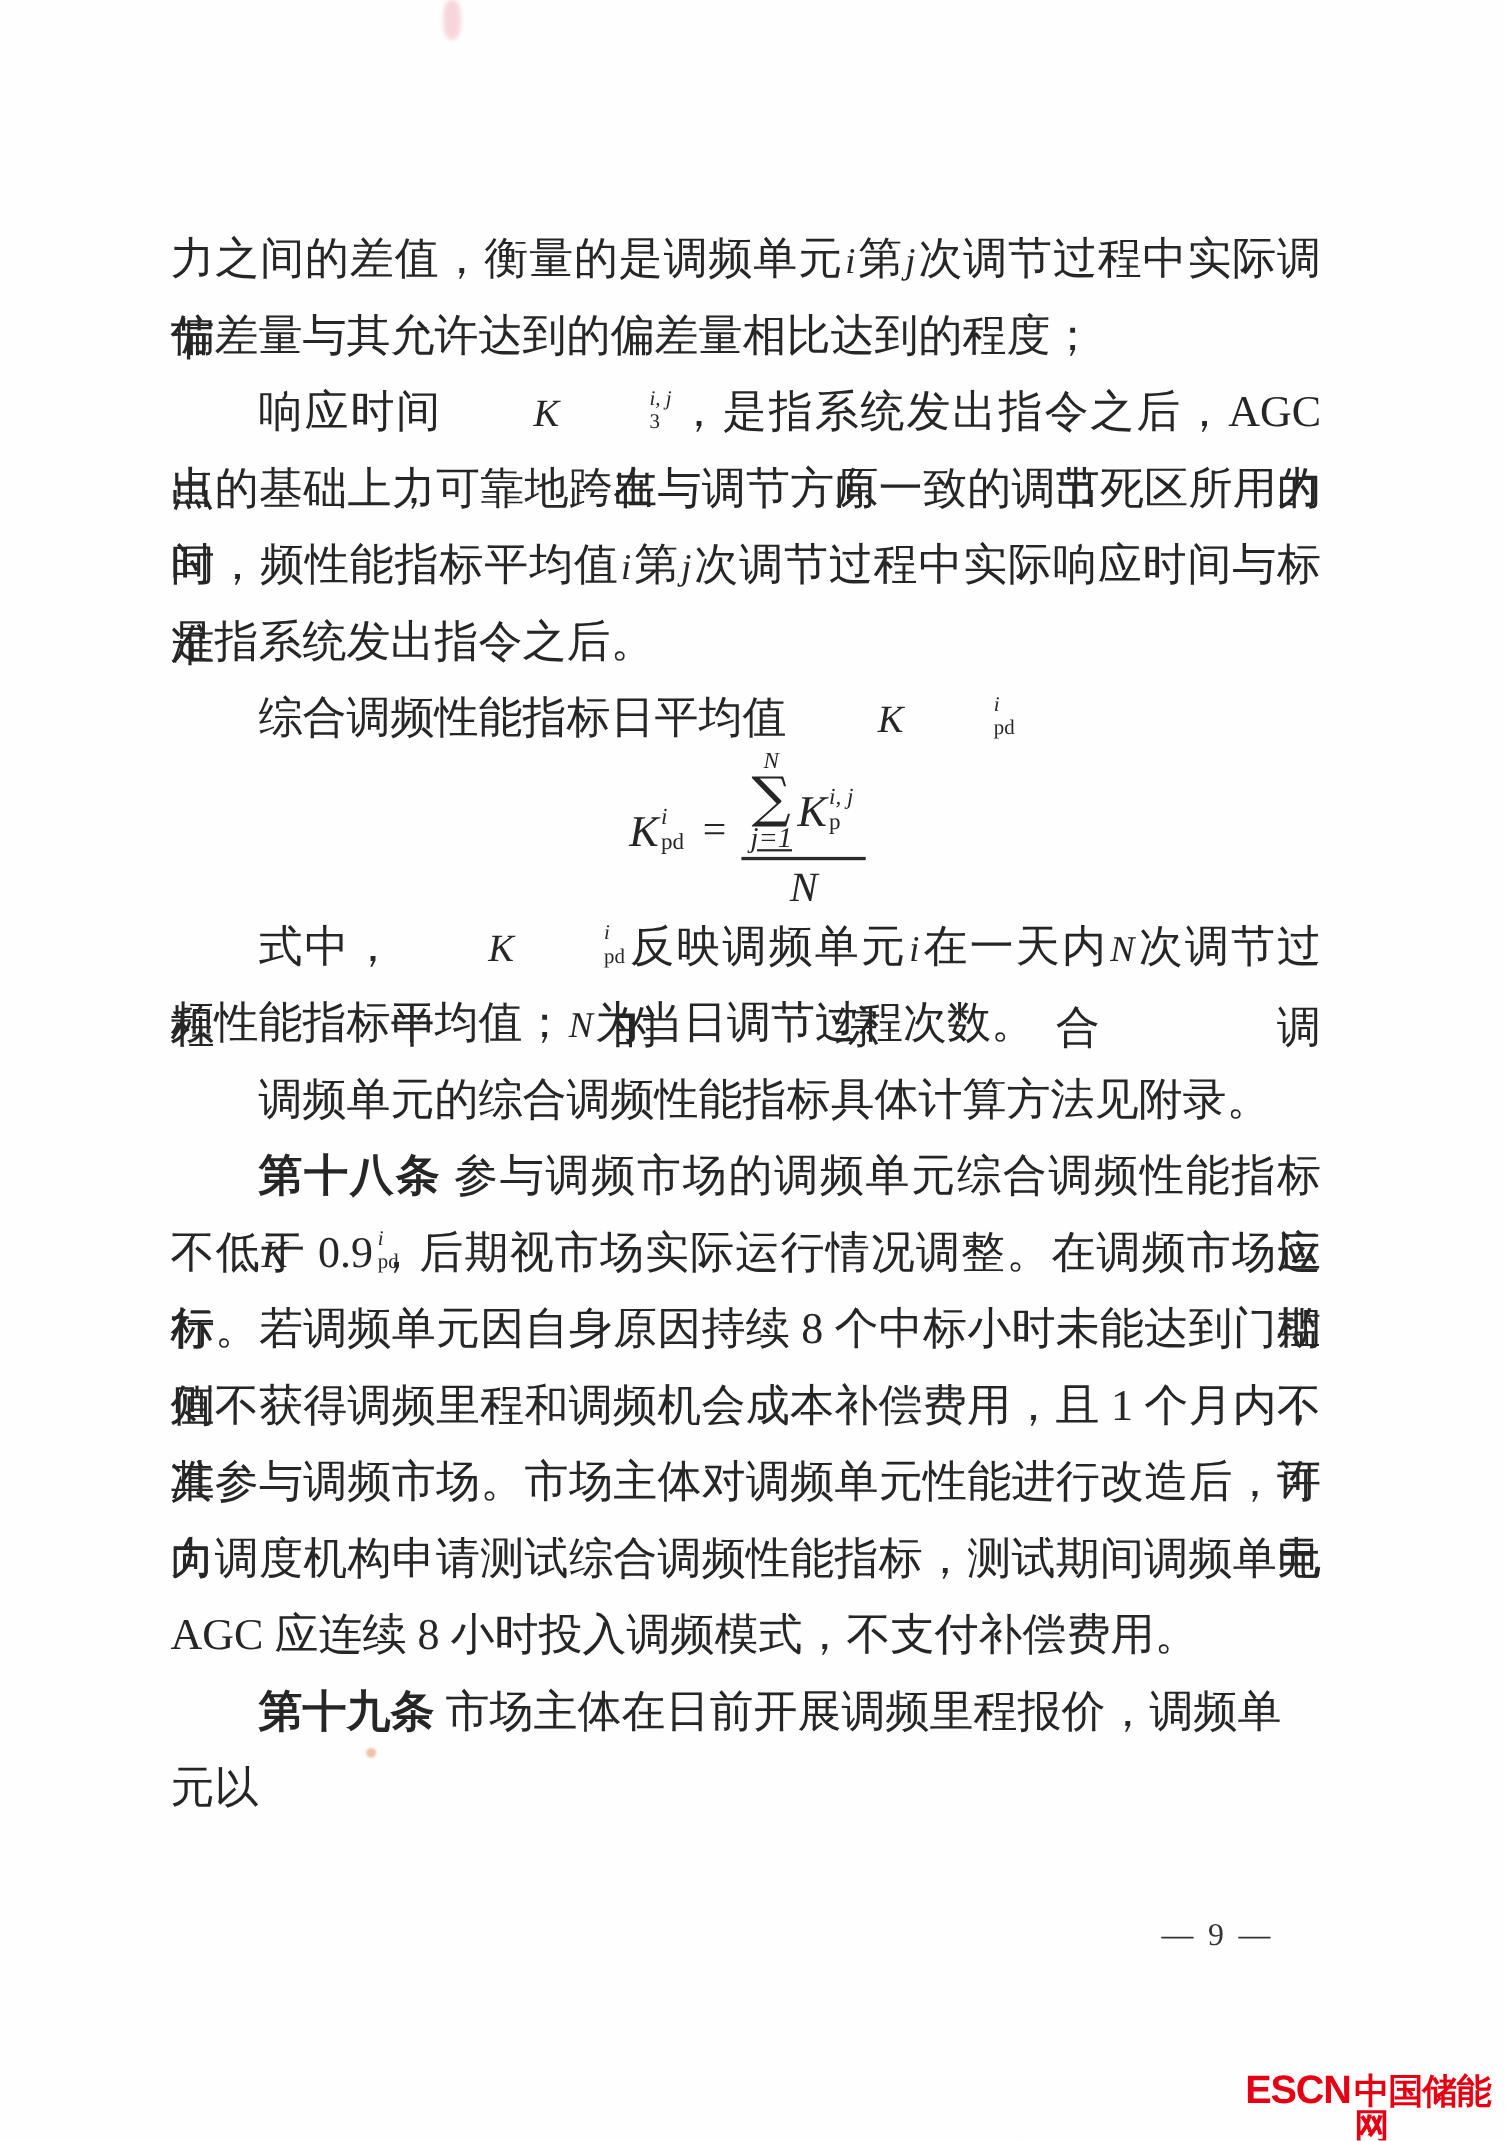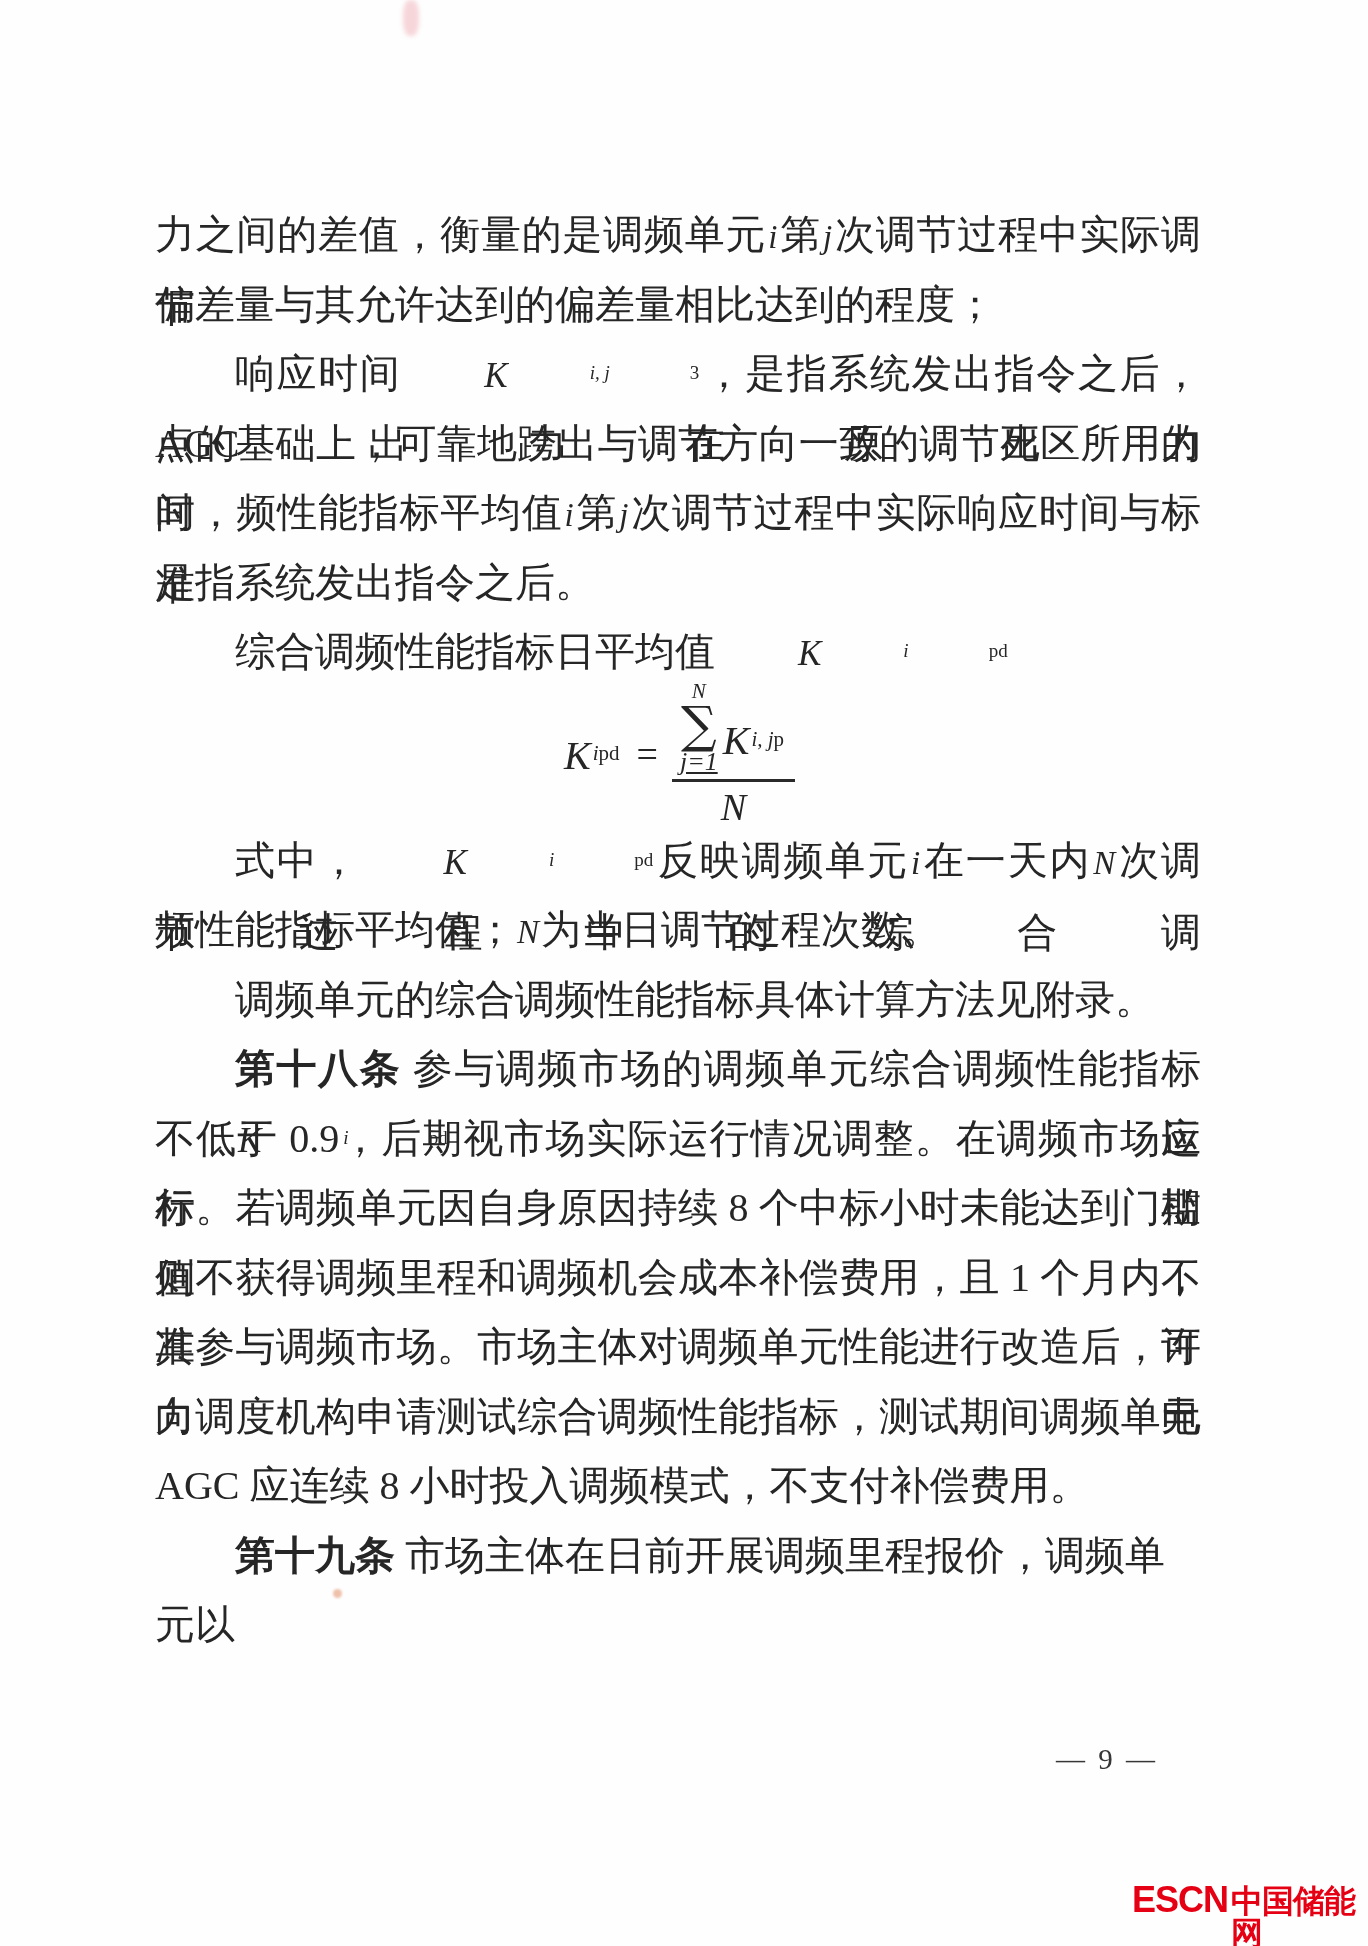--- a/index.html
+++ b/index.html
@@ -20,21 +20,21 @@
     height:69.5px;line-height:69.5px;font-size:40px;
     white-space:normal;color:#262626;
   }
   .line.jz{text-align:justify;text-align-last:justify;text-justify:inter-character;}
   .line.ind{text-indent:80px;}
   .v{font-style:italic;font-size:33px;font-family:"Liberation Serif","DejaVu Serif",serif;padding:0 2px;}
   .b{font-weight:bold;}
   
   .mk{display:inline-flex;align-items:center;vertical-align:baseline;margin:0 3px;}
   .mb{font-style:italic;font-size:35px;line-height:1;}
-  .ms{display:inline-flex;flex-direction:row;justify-content:center;margin-left:2px;transform:translateY(-2px);}
+  .ms{display:inline-flex;flex-direction:column;justify-content:center;margin-left:2px;transform:translateY(-2px);}
   .msup{font-style:italic;font-size:19px;line-height:1.1;}
   .msub{font-size:19px;line-height:1.1;letter-spacing:0;}
   
   .formula{height:139px;display:flex;align-items:center;justify-content:center;gap:8px;}
   .formula .mb{font-size:40px;}
   .formula .msup,.formula .msub{font-size:21px;}
   .f-eq{font-size:38px;padding:0 6px;transform:translateY(-2px);}
   .frac{display:flex;flex-direction:column;align-items:center;}
   .f-num{display:flex;align-items:flex-end;padding:0 8px 4px 8px;}
   .sigma{display:flex;flex-direction:column;align-items:center;line-height:1;margin-right:2px;}

